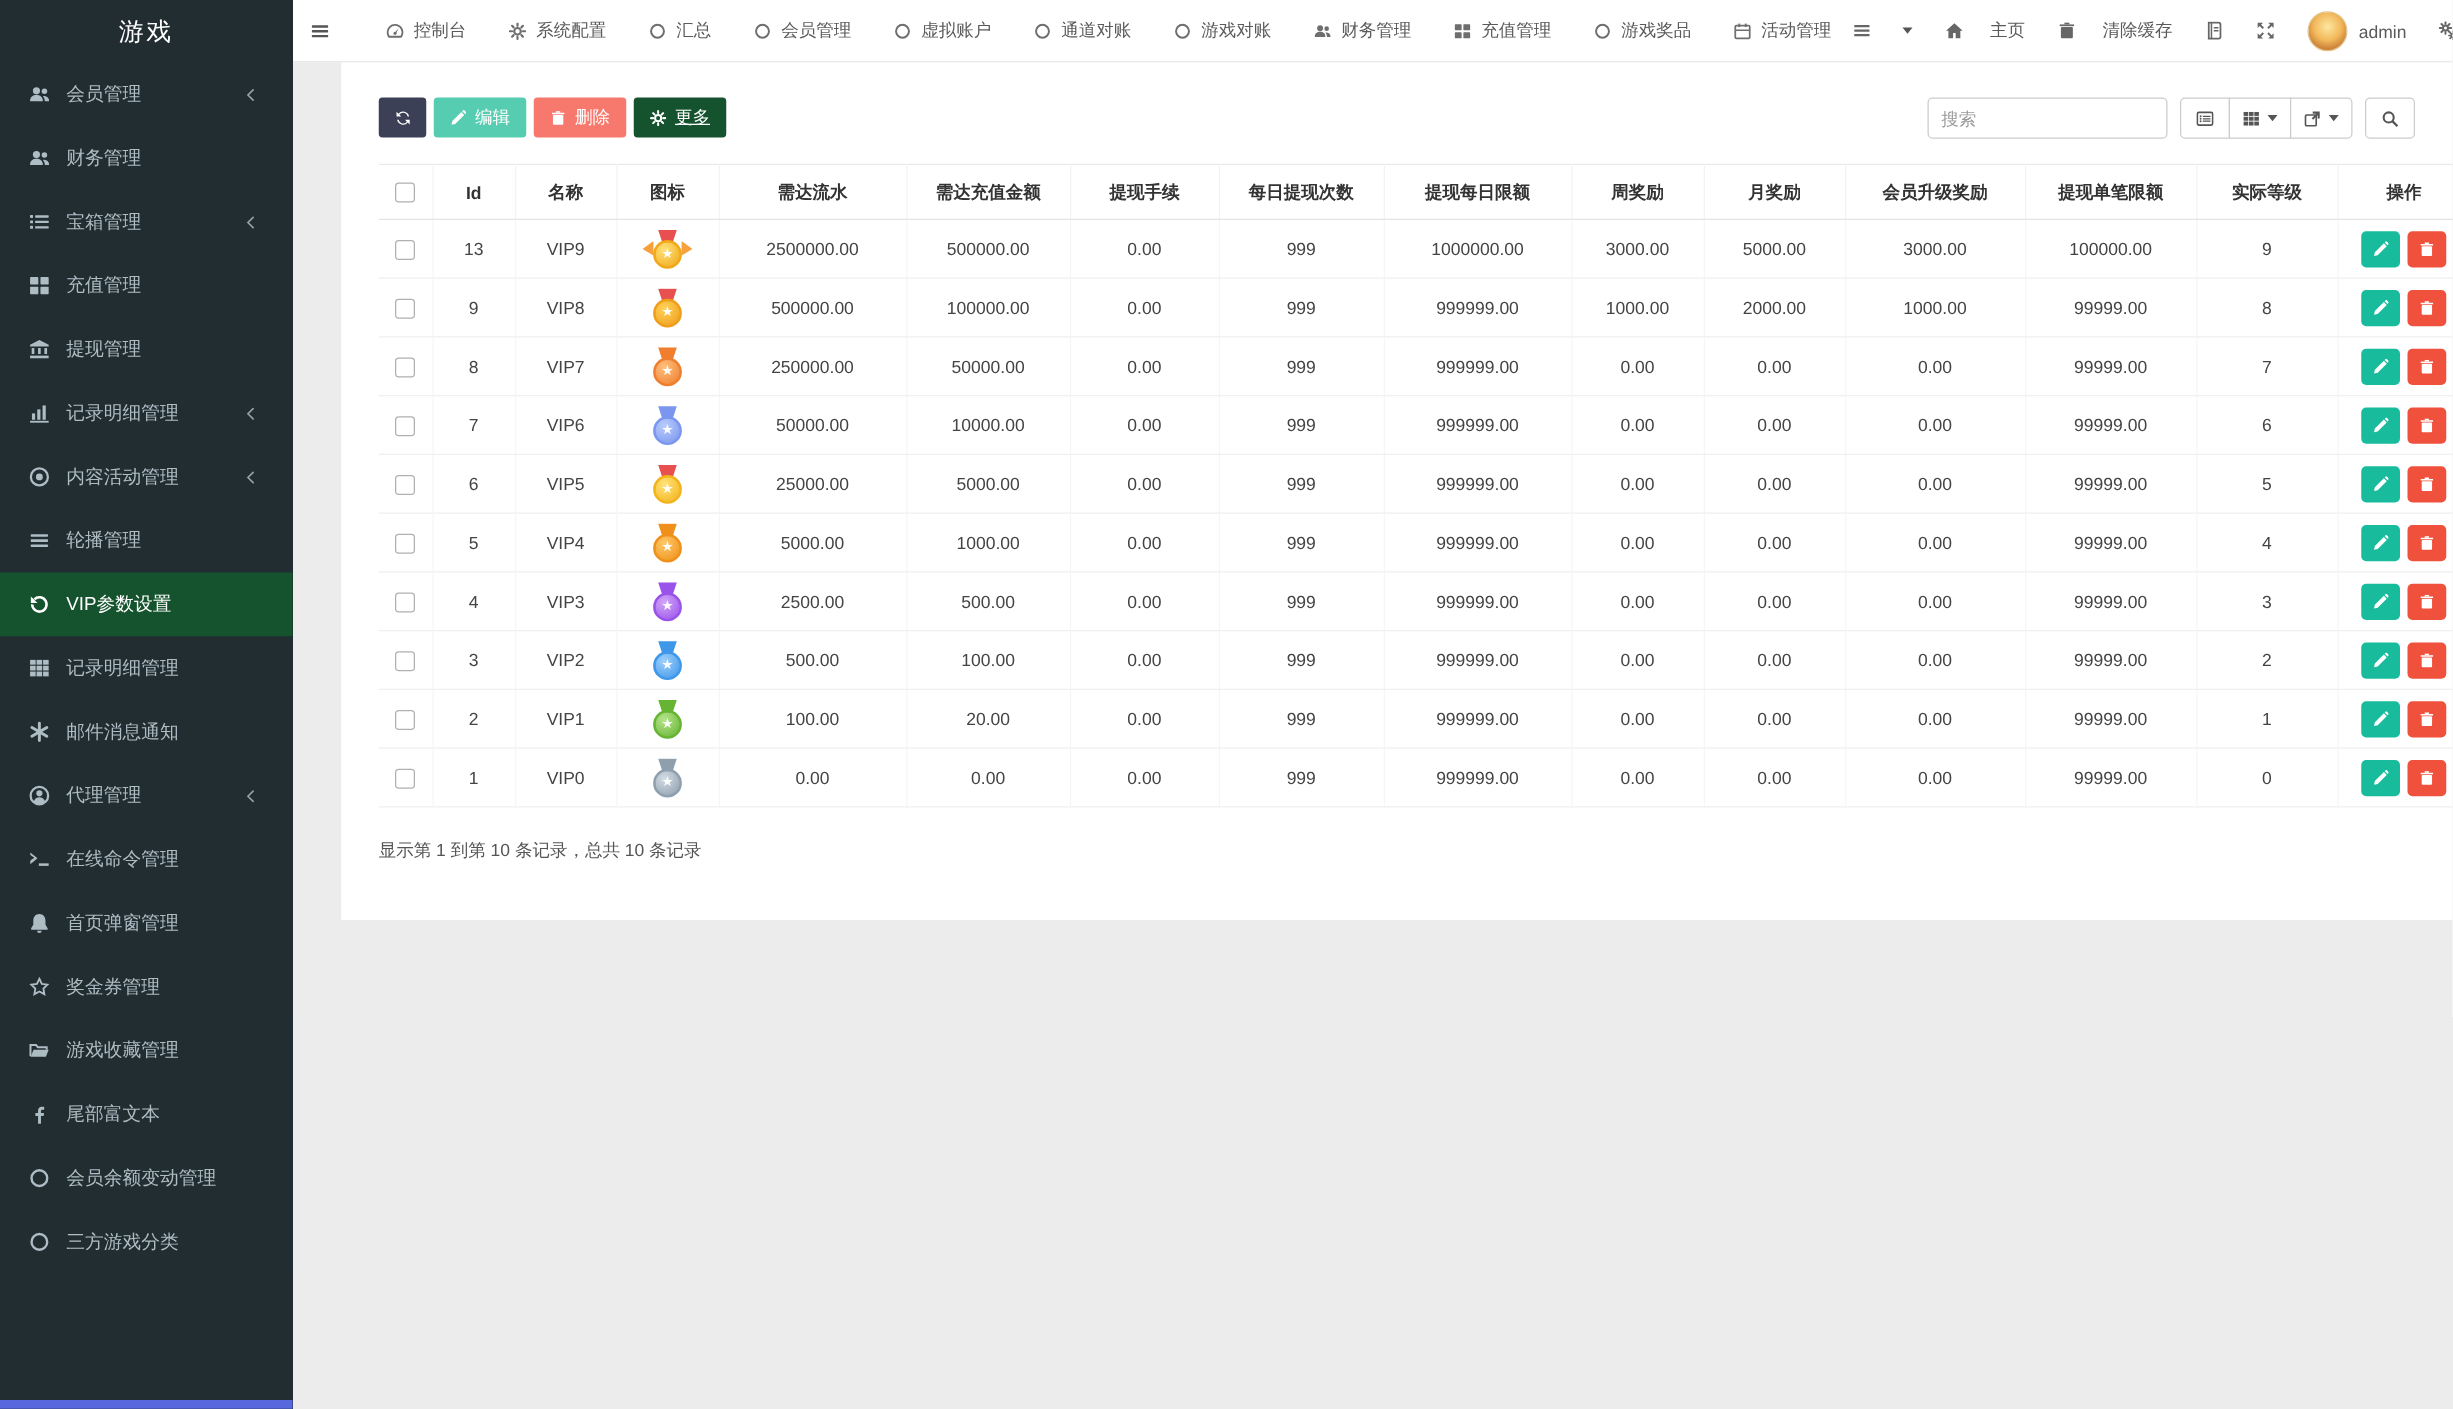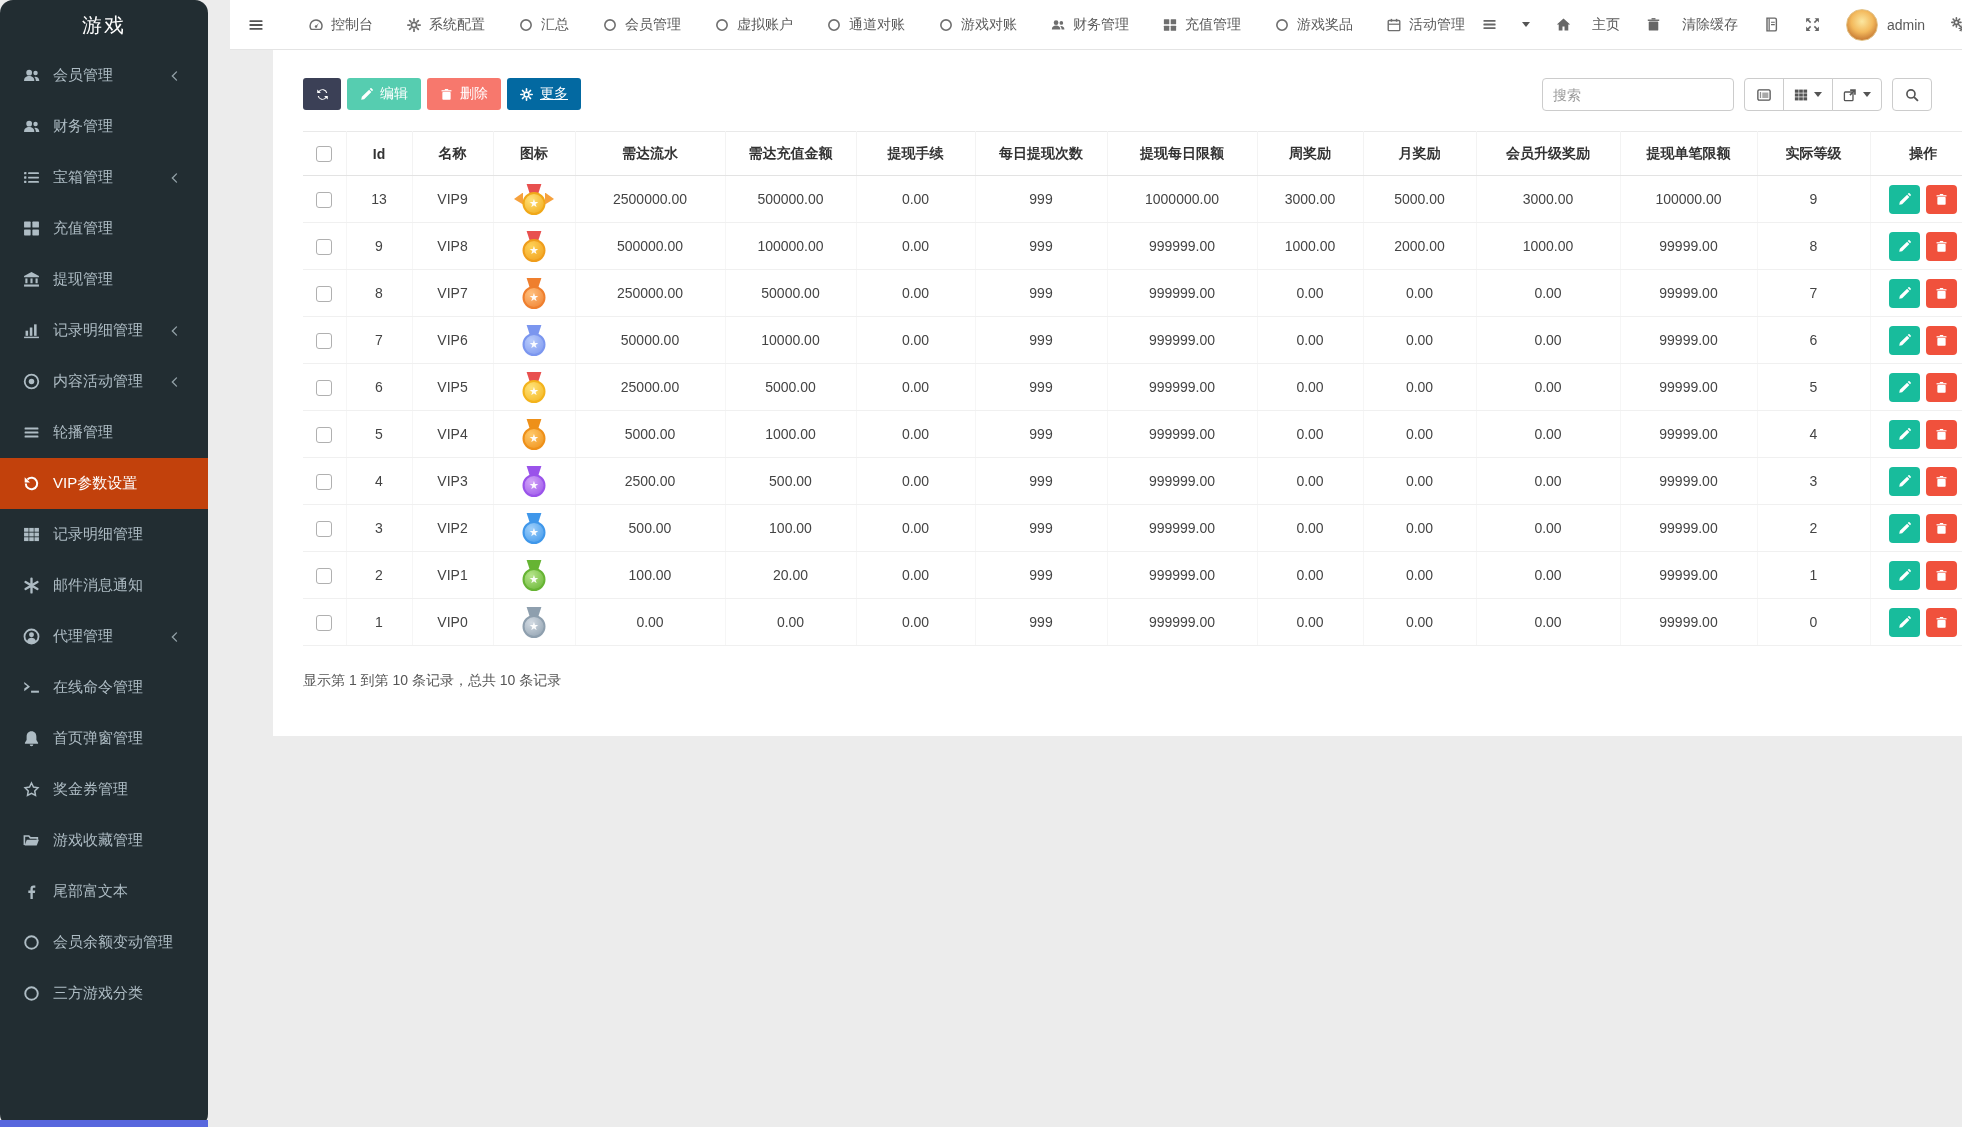--- a/index.html
+++ b/index.html
@@ -5,27 +5,27 @@
   * { box-sizing: border-box; }
   html,body { margin:0; padding:0; }
   body {
     font-family:"Liberation Sans","DejaVu Sans",sans-serif;
     background:#ececec; color:#333; min-height:1127px; width:1962px;
   }
   .ic { display:inline-flex; width:15px; height:15px; flex:none; }
   .ic svg { width:100%; height:100%; }
 
   
-  .sidebar { position:fixed; left:0; top:0; bottom:0; width:208px; background:#222d32; z-index:20;border-radius:13px; }
+  .sidebar { position:fixed; left:0; top:0; bottom:0; width:234px; background:#222d32; z-index:20; }
   .brand { height:50px; display:flex; align-items:center; justify-content:center; color:#fff; font-size:20px; letter-spacing:2px; }
   .side-item { height:51px; display:flex; align-items:center; padding:0 14px 0 23px; color:#aebcc4; font-size:15px; cursor:pointer; }
   .side-item .ic { width:17px; height:17px; margin-right:13px; }
   .side-item .lbl { white-space:nowrap; }
   .side-item .chev { margin-left:auto; width:12px; height:12px; color:#93a1a8; }
-  .side-item.active { background:#c2410c; color:#fff; }
+  .side-item.active { background:#14532d; color:#fff; }
   .side-strip { position:absolute; bottom:0; left:0; right:0; height:7px; background:#5867dd; }
 
   
   .main { margin-left:230px; }
   .topnav { height:50px; background:#fff; border-bottom:1px solid #e4e4e4; display:flex; align-items:center; padding:0 24px 0 18px; }
   .tn-toggle { width:20px; height:16px; color:#555; cursor:pointer; display:inline-flex; }
   .tn-items { display:flex; align-items:center; margin-left:28px; }
   .tn-item { display:flex; align-items:center; gap:8px; color:#5a5a5a; font-size:14px; padding:0 17px; cursor:pointer; white-space:nowrap; }
   .tn-item .ic { width:14px; height:14px; color:#6e6e6e; }
   .tn-right { margin-left:auto; display:flex; align-items:center; gap:26px; color:#5a5a5a; font-size:14px; }
@@ -40,21 +40,21 @@
   
   .panel { background:#fff; padding:28px 30px 46px 30px;margin-left:43px; }
   .toolbar { display:flex; justify-content:space-between; align-items:flex-start; margin-bottom:20px; }
   .tb-left { display:flex; gap:6px; }
   .btn { display:inline-flex; align-items:center; justify-content:center; gap:7px; height:32px; padding:0 13px;
     border:none; border-radius:3px; color:#fff; font-size:14px; cursor:pointer; font-family:inherit; }
   .btn .ic { width:13px; height:13px; }
   .btn-refresh { background:#3b4056; width:38px; padding:0; }
   .btn-edit { background:#56cdb0; }
   .btn-del { background:#f7786d; }
-  .btn-more { background:#0369a1;text-decoration:underline; }
+  .btn-more { background:#14532d;text-decoration:underline; }
 
   .tb-right { display:flex; align-items:center; gap:10px; }
   .search-input { width:192px; height:33px; border:1px solid #ccc; border-radius:4px; padding:0 10px; font-size:14px; color:#333; font-family:inherit; outline:none; }
   .search-input::placeholder { color:#9b9b9b; }
   .vbtn-group { display:inline-flex; }
   .vbtn { height:33px; min-width:40px; padding:0 10px; background:#fff; border:1px solid #ccc; display:inline-flex; align-items:center; justify-content:center; gap:5px; color:#555; cursor:pointer; }
   .vbtn .ic { width:14px; height:14px; }
   .vbtn .caret { margin-left:1px; }
   .vbtn-group .vbtn + .vbtn { margin-left:-1px; }
   .vbtn-group .vbtn:first-child { border-radius:4px 0 0 4px; }

